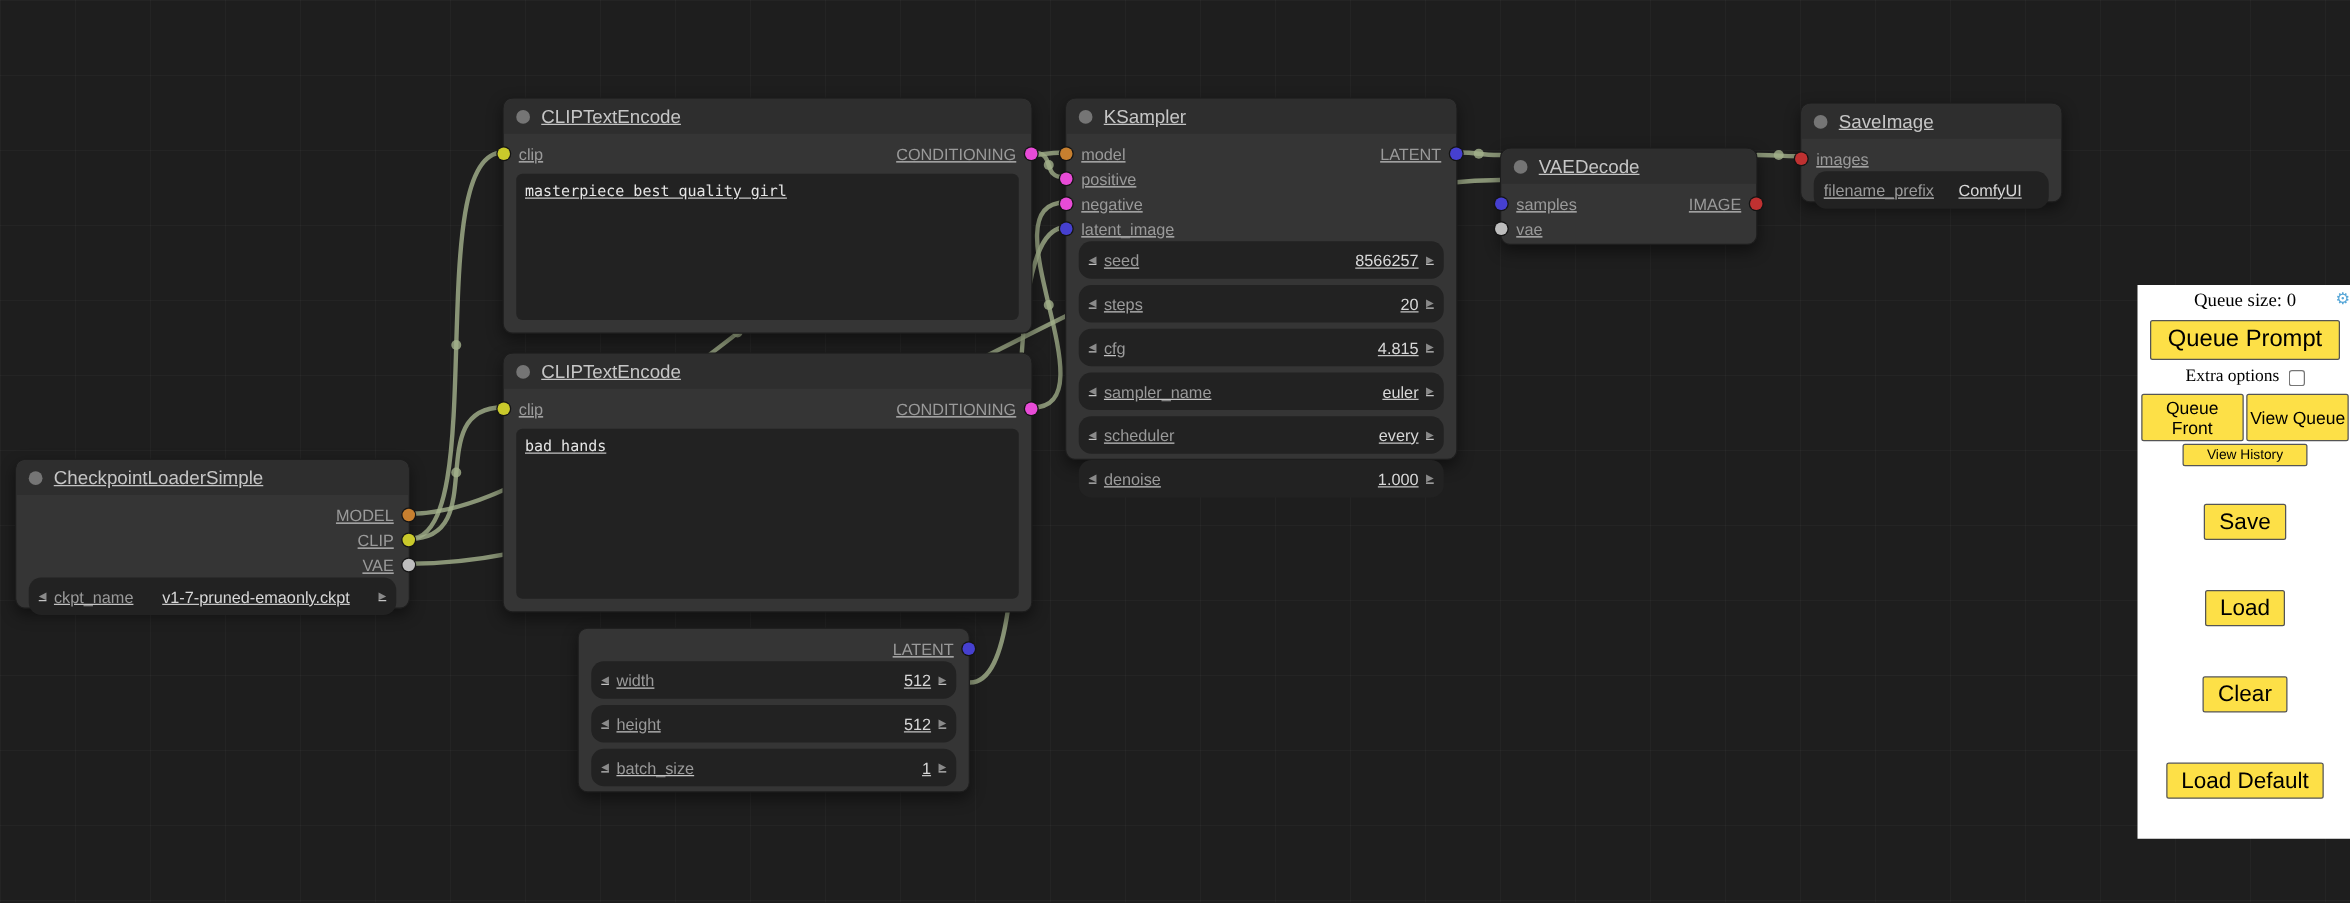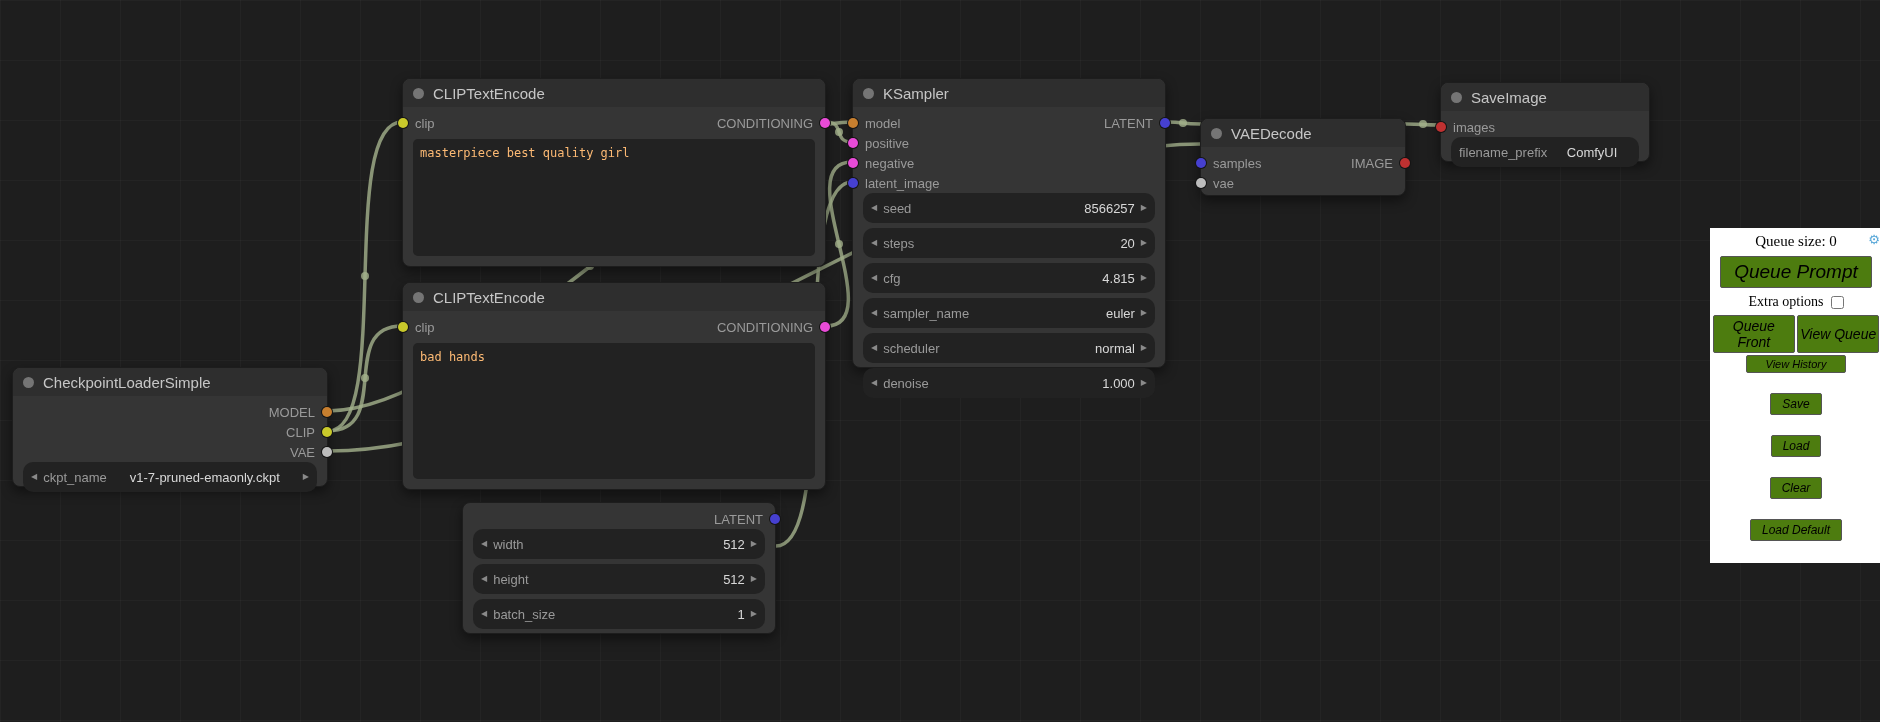--- a/index.html
+++ b/index.html
@@ -15,20 +15,21 @@
   }
   svg.links { position:absolute; left:0; top:0; z-index:1; }
   .wire { fill:none; stroke:var(--link,#a4b18c); stroke-width:3.5; opacity:.8; stroke-linecap:round; }
   .wiredot { fill:var(--link,#a4b18c); opacity:.8; }
 
   .node {
     position:absolute; z-index:2; background:#353535;
     border:1px solid #1d1d1d; border-radius:8px;
     box-shadow:0 5px 12px rgba(0,0,0,.45);
     color:#c4c4c4;
+    text-decoration:underline;
   }
   .ntitle {
     height:28px; display:flex; align-items:center; gap:9px; padding:0 10px;
     background:#2e2e2e; border-radius:8px 8px 0 0; font-size:15px; color:#c6c6c6;
   }
   .tdot { width:11px; height:11px; border-radius:50%; background:#757575; flex:0 0 auto; }
   .nbody { padding-top:6px; display:flex; flex-direction:column; height:calc(100% - 28px); }
   .srow { position:relative; height:20px; display:flex; align-items:center; padding:0 12px;
     font-size:13px; color:#9a9a9a; flex:0 0 auto; }
   .dot { position:absolute; width:10px; height:10px; border-radius:50%; top:50%;
@@ -42,45 +43,45 @@
     flex:0 0 auto;
   }
   .warrow { color:#8a8a8a; font-size:8px; line-height:1; flex:0 0 auto; }
   .wlabel { color:#9a9a9a; white-space:nowrap; }
   .wvalue { margin-left:auto; color:#d8d8d8; white-space:nowrap; }
   .wvalue.center { margin-left:0; flex:1; text-align:center; }
   .toggle-dot { width:11px; height:11px; border-radius:50%; flex:0 0 auto; }
 
   .textbox {
     flex:1; margin:6px 10px 10px; background:#222; border:none; border-radius:5px;
-    color:#fdba74; font-family:"DejaVu Sans Mono", monospace; font-size:12px;
+    color:#e5e5e5; font-family:"DejaVu Sans Mono", monospace; font-size:12px;
     padding:6px 7px; resize:none; outline:none; line-height:1.35;
   }
 
   
   .menu {
     position:absolute; left:1710px; top:228px; width:172px; z-index:3;
     background:#ffffff; color:#000; padding:3px 0 12px;
     display:flex; flex-direction:column; align-items:center;
     font-family:"Liberation Serif", serif;
   }
   .menu-top { position:relative; width:100%; text-align:center; font-size:15px; padding:2px 0 3px; }
   .gear { position:absolute; right:2px; top:1px; font-size:13px; color:#57a7d8; cursor:pointer;
     font-family:"DejaVu Sans", sans-serif; }
   .btn {
-    background:#4d7c0f; border:1px solid #555; border-radius:2px; color:#000;
-    font-family:"Liberation Sans", sans-serif; cursor:pointer; display:block;font-style:italic;
+    background:#fde047; border:1px solid #555; border-radius:2px; color:#000;
+    font-family:"Liberation Sans", sans-serif; cursor:pointer; display:block;
   }
   .btn.queue-prompt { font-size:19px; width:88%; padding:4px 0; margin:3px 0 6px; }
   .extra-row { display:flex; align-items:center; gap:7px; font-size:14px; margin:0 0 5px; }
   .extra-row input { width:13px; height:13px; }
   .qrow { display:flex; gap:2px; width:97%; margin-bottom:2px; }
   .btn.small { font-size:14px; padding:2px 2px; flex:1; }
   .btn.vh { font-size:11px; width:58%; padding:2px 0; margin:0 0 10px; }
-  .btn.med { font-size:12px; padding:3px 11px; margin:10px 0; }
+  .btn.med { font-size:18px; padding:3px 11px; margin:20px 0; }
 </style>
 </head>
 <body>
 
 <div id="canvas">
 
   <svg class="links" width="1880" height="722">
     <path class="wire" d="M 328 411 C 478 411, 702 122, 852 122"></path>
     <path class="wire" d="M 328 431 C 393 431, 337 122, 402 122"></path>
     <path class="wire" d="M 328 431 C 393 431, 337 326, 402 326"></path>
@@ -231,21 +232,21 @@
       </div>
       <div class="widget">
         <span class="warrow">◀</span>
         <span class="wlabel">sampler_name</span>
         <span class="wvalue">euler</span>
         <span class="warrow">▶</span>
       </div>
       <div class="widget">
         <span class="warrow">◀</span>
         <span class="wlabel">scheduler</span>
-        <span class="wvalue">normal</span>
+        <span class="wvalue">every</span>
         <span class="warrow">▶</span>
       </div>
       <div class="widget">
         <span class="warrow">◀</span>
         <span class="wlabel">denoise</span>
         <span class="wvalue">1.000</span>
         <span class="warrow">▶</span>
       </div>
     </div>
   </div>

